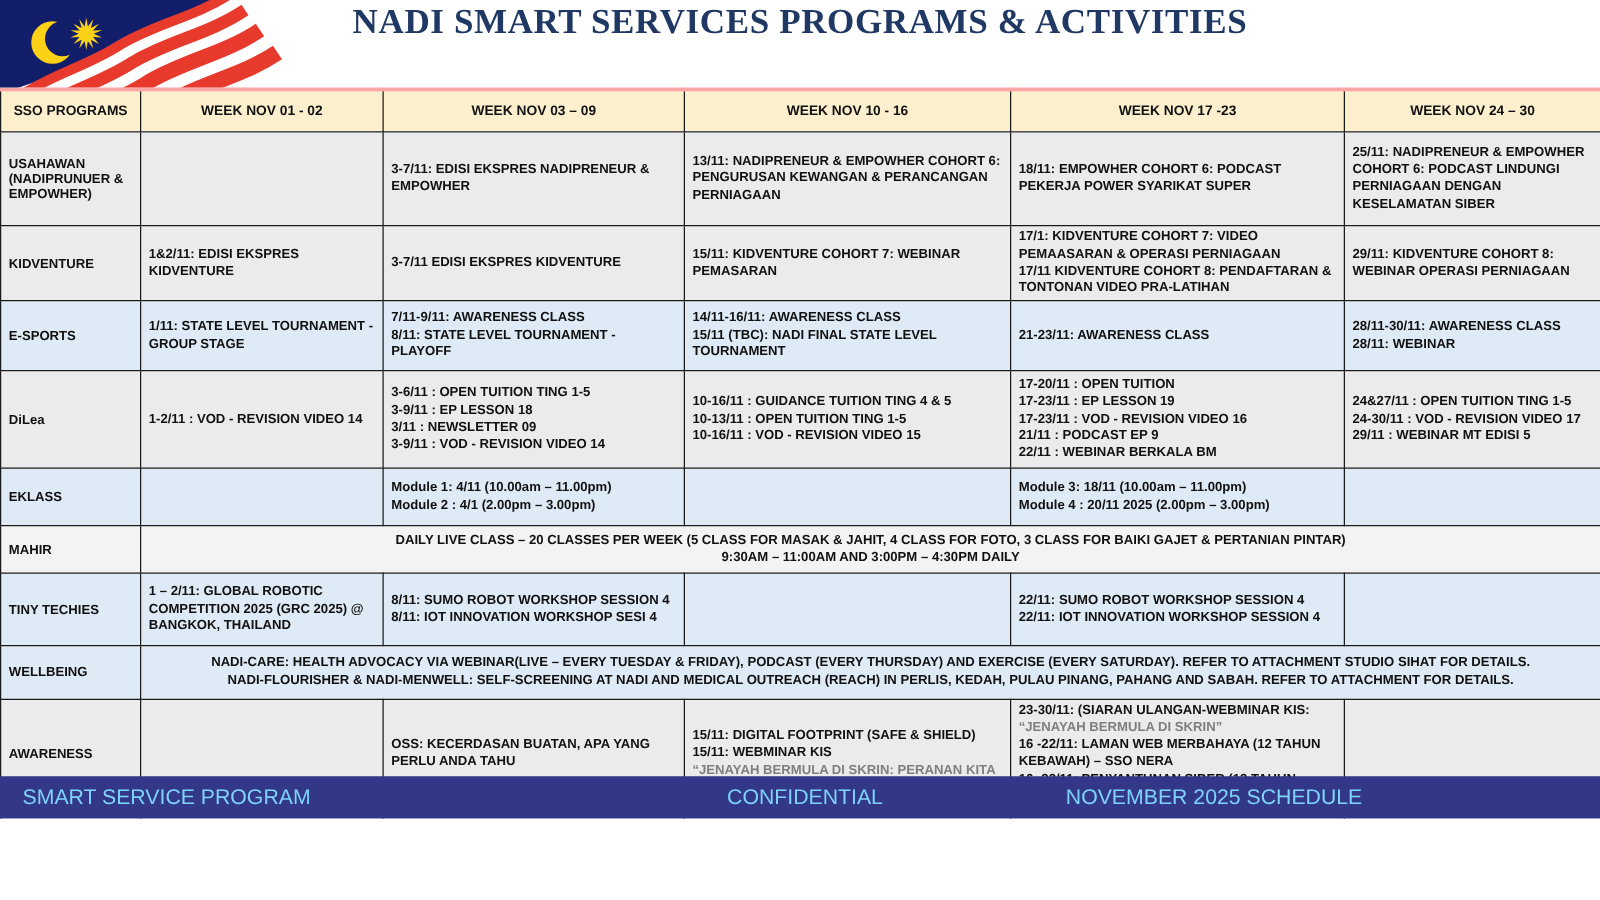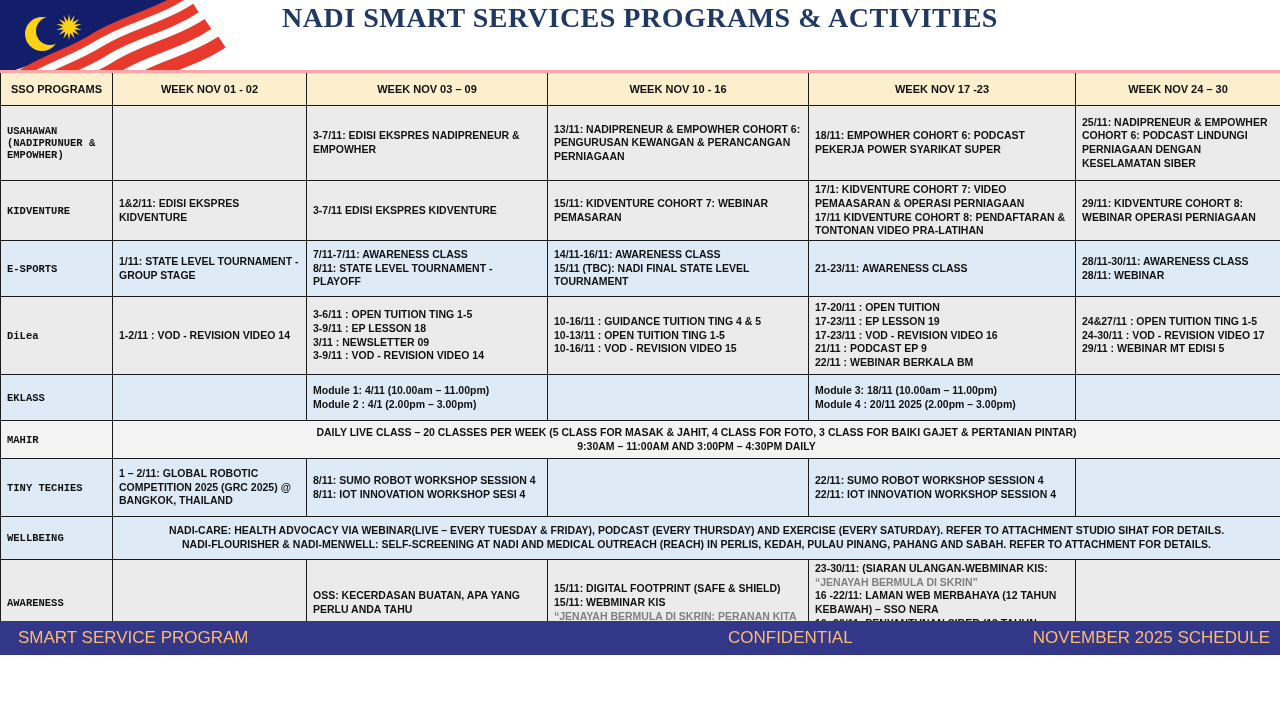--- a/index.html
+++ b/index.html
@@ -14,21 +14,21 @@
          color:var(--title-blue,#1F3864);letter-spacing:.5px;}
   .subtitle{font-family:"Liberation Serif",serif;font-weight:bold;font-size:26px;
          color:var(--subtitle-red,#C00000);margin-top:-3px;letter-spacing:.5px;}
 
   
   table{width:1280px;border-collapse:collapse;table-layout:fixed;
         border-top:3px solid #fca5a5;border-bottom:2px solid #000;}
   th,td{border:1px solid #1a1a1a;padding:2px 6px;font-size:10.5px;font-weight:bold;
         color:#111;vertical-align:middle;overflow:hidden;}
   thead th{background:var(--header-cream,#FBEFCE);text-align:center;font-size:11px;height:28px;}
-  td.program{text-align:left;font-family:Liberation Mono, monospace;}
+  td.program{text-align:left;}
   tr.tone-gray{background:var(--row-gray,#EBEBEB);}
   tr.tone-blue{background:var(--row-blue,#DEEAF6);}
   tr.tone-white{background:var(--row-white,#F3F3F3);}
   td.center{text-align:center;}
   .line{line-height:1.3;}
   .muted{color:var(--muted-text,#7F7F7F);}
 
   
   tr[data-name="row-usahawan-nadiprunuer-empowher"]{height:75px;}
   tr[data-name="row-kidventure"]{height:60px;}
@@ -37,25 +37,25 @@
   tr[data-name="row-eklass"]{height:46px;border-radius:15px;}
   tr[data-name="row-mahir"]{height:38px;}
   tr[data-name="row-tiny-techies"]{height:58px;}
   tr[data-name="row-cybersecurity"]{height:25px;}
   tr[data-name="row-wellbeing"]{height:43px;}
   tr[data-name="row-awareness"]{height:54px;}
   tr[data-name="row-events"]{height:46px;}
 
   
   footer{position:absolute;left:0;bottom:0;width:1280px;height:34px;
-         background:var(--footer-navy,#333787);color:#fdba74;display:flex;align-items:center;
+         background:var(--footer-navy,#333787);color:#7dd3fc;display:flex;align-items:center;
          font-size:17px;}
   footer .f-left{flex:1;text-align:left;padding-left:18px;}
-  footer .f-center{flex:1;text-align:right;}
-  footer .f-right{flex:1;text-align:right;padding-right:10px;}
+  footer .f-center{flex:1;text-align:center;}
+  footer .f-right{flex:1;text-align:left;padding-right:10px;}
 </style>
 </head>
 <body>
 
 <div class="page" data-name="schedule-page">
 
   <header data-name="page-header">
     <svg class="flag" width="280" height="70" viewBox="0 0 280 70" data-name="malaysia-flag-logo" aria-hidden="true">
       <path fill="#131E6B" d="M0,0 L174,0 C146,18 116,22 88,40 C60,58 36,62 10,72 L0,72 Z"></path>
       <path fill="none" stroke="#E8392D" stroke-width="8" d="M186,-6 C156,14 126,18 96,36 C68,54 44,58 14,78"></path>
@@ -127,21 +127,21 @@
           <td data-name="schedule-cell">
             <div class="line"><span data-name="schedule-text">29/11: KIDVENTURE COHORT 8: WEBINAR OPERASI PERNIAGAAN</span></div>
           </td>
         </tr>
         <tr data-name="row-e-sports" class="tone-blue">
           <td class="program" data-name="program-label">E-SPORTS</td>
           <td data-name="schedule-cell">
             <div class="line"><span data-name="schedule-text">1/11: STATE LEVEL TOURNAMENT - GROUP STAGE</span></div>
           </td>
           <td data-name="schedule-cell">
-            <div class="line"><span data-name="schedule-text">7/11-7/11: AWARENESS CLASS</span></div>
+            <div class="line"><span data-name="schedule-text">7/11-9/11: AWARENESS CLASS</span></div>
             <div class="line"><span data-name="schedule-text">8/11: STATE LEVEL TOURNAMENT - PLAYOFF</span></div>
           </td>
           <td data-name="schedule-cell">
             <div class="line"><span data-name="schedule-text">14/11-16/11: AWARENESS CLASS</span></div>
             <div class="line"><span data-name="schedule-text">15/11 (TBC): NADI FINAL STATE LEVEL TOURNAMENT</span></div>
           </td>
           <td data-name="schedule-cell">
             <div class="line"><span data-name="schedule-text">21-23/11: AWARENESS CLASS</span></div>
           </td>
           <td data-name="schedule-cell">

